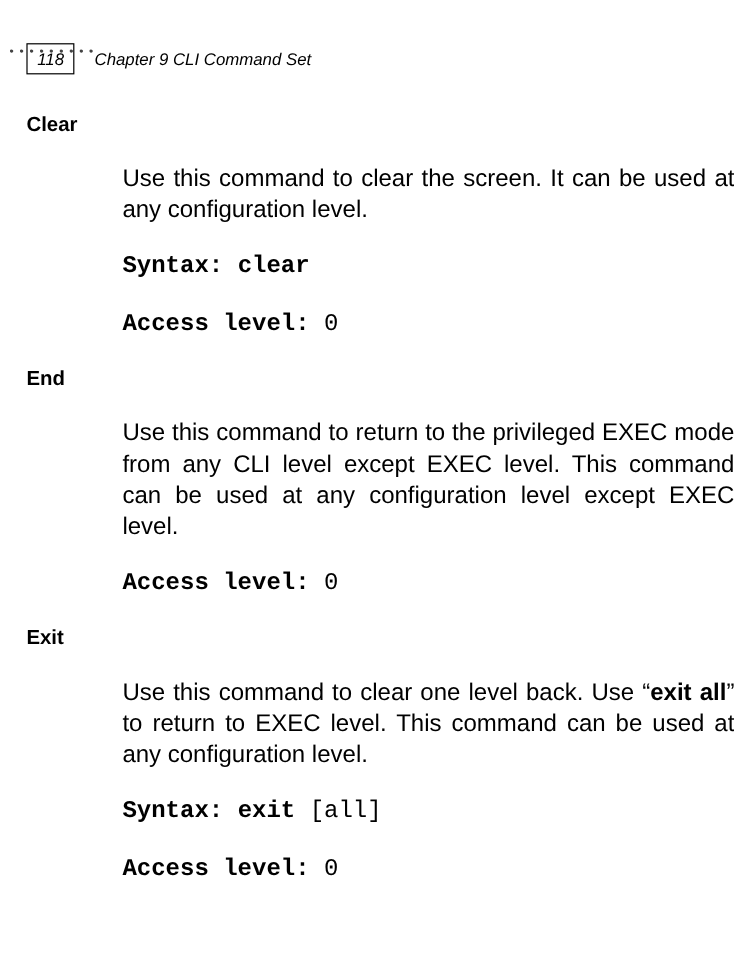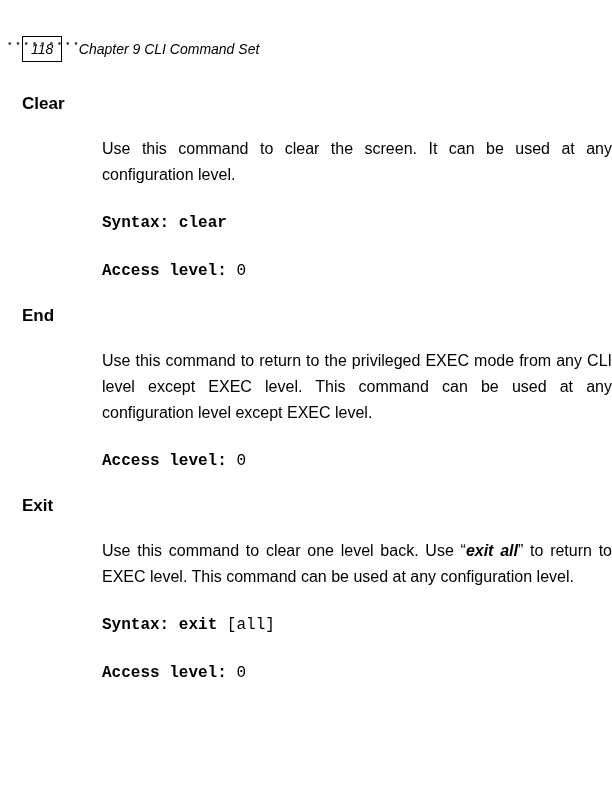--- a/index.html
+++ b/index.html
@@ -63,21 +63,21 @@
 
   .heading {
     font-weight: bold;
     font-size: 17px;
     margin: 16px 0 22px 0;
   }
 
   .body-block {
     margin-left: 80px;
     margin-right: 0;
-    font-size: 16px;
+    font-size: 20px;
   line-height: 26px;
   }
 
   .para {
     margin: 0 0 22px 0;
   text-align: justify;
   }
 
   .subhead {
     font-weight: bold;
@@ -85,21 +85,20 @@
     font-family: Liberation Mono, monospace;
   }
   .subhead .value {
     font-weight: normal;
   }
   .subhead .param {
     font-weight: normal;
   }
   .bold-inline {
     font-weight: bold;
-    font-style: italic;
   }
 </style>
 </head>
 <body>
 
 <div class="page">
 
   <div class="header">
     <span class="page-number-box">118</span>
     <span class="chapter-title">Chapter 9 CLI Command Set</span>

